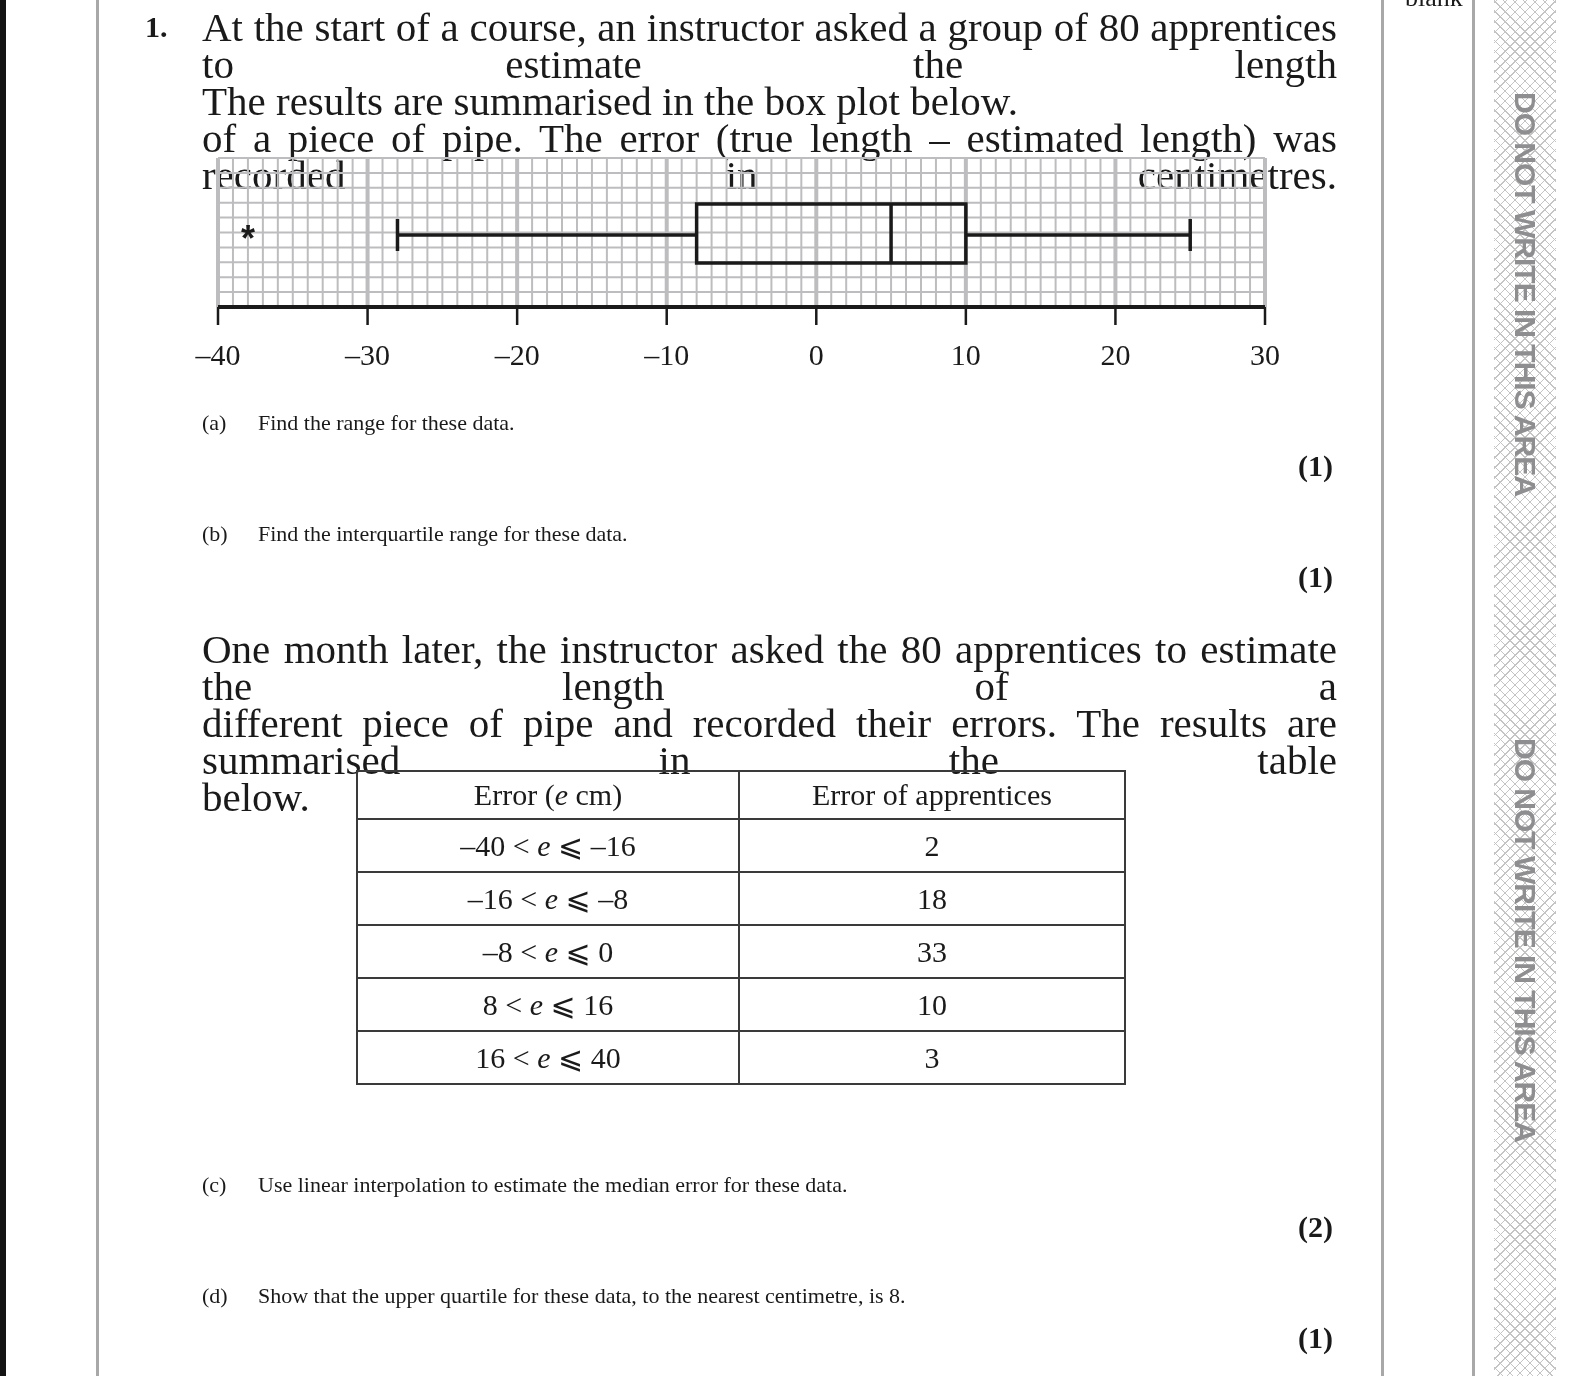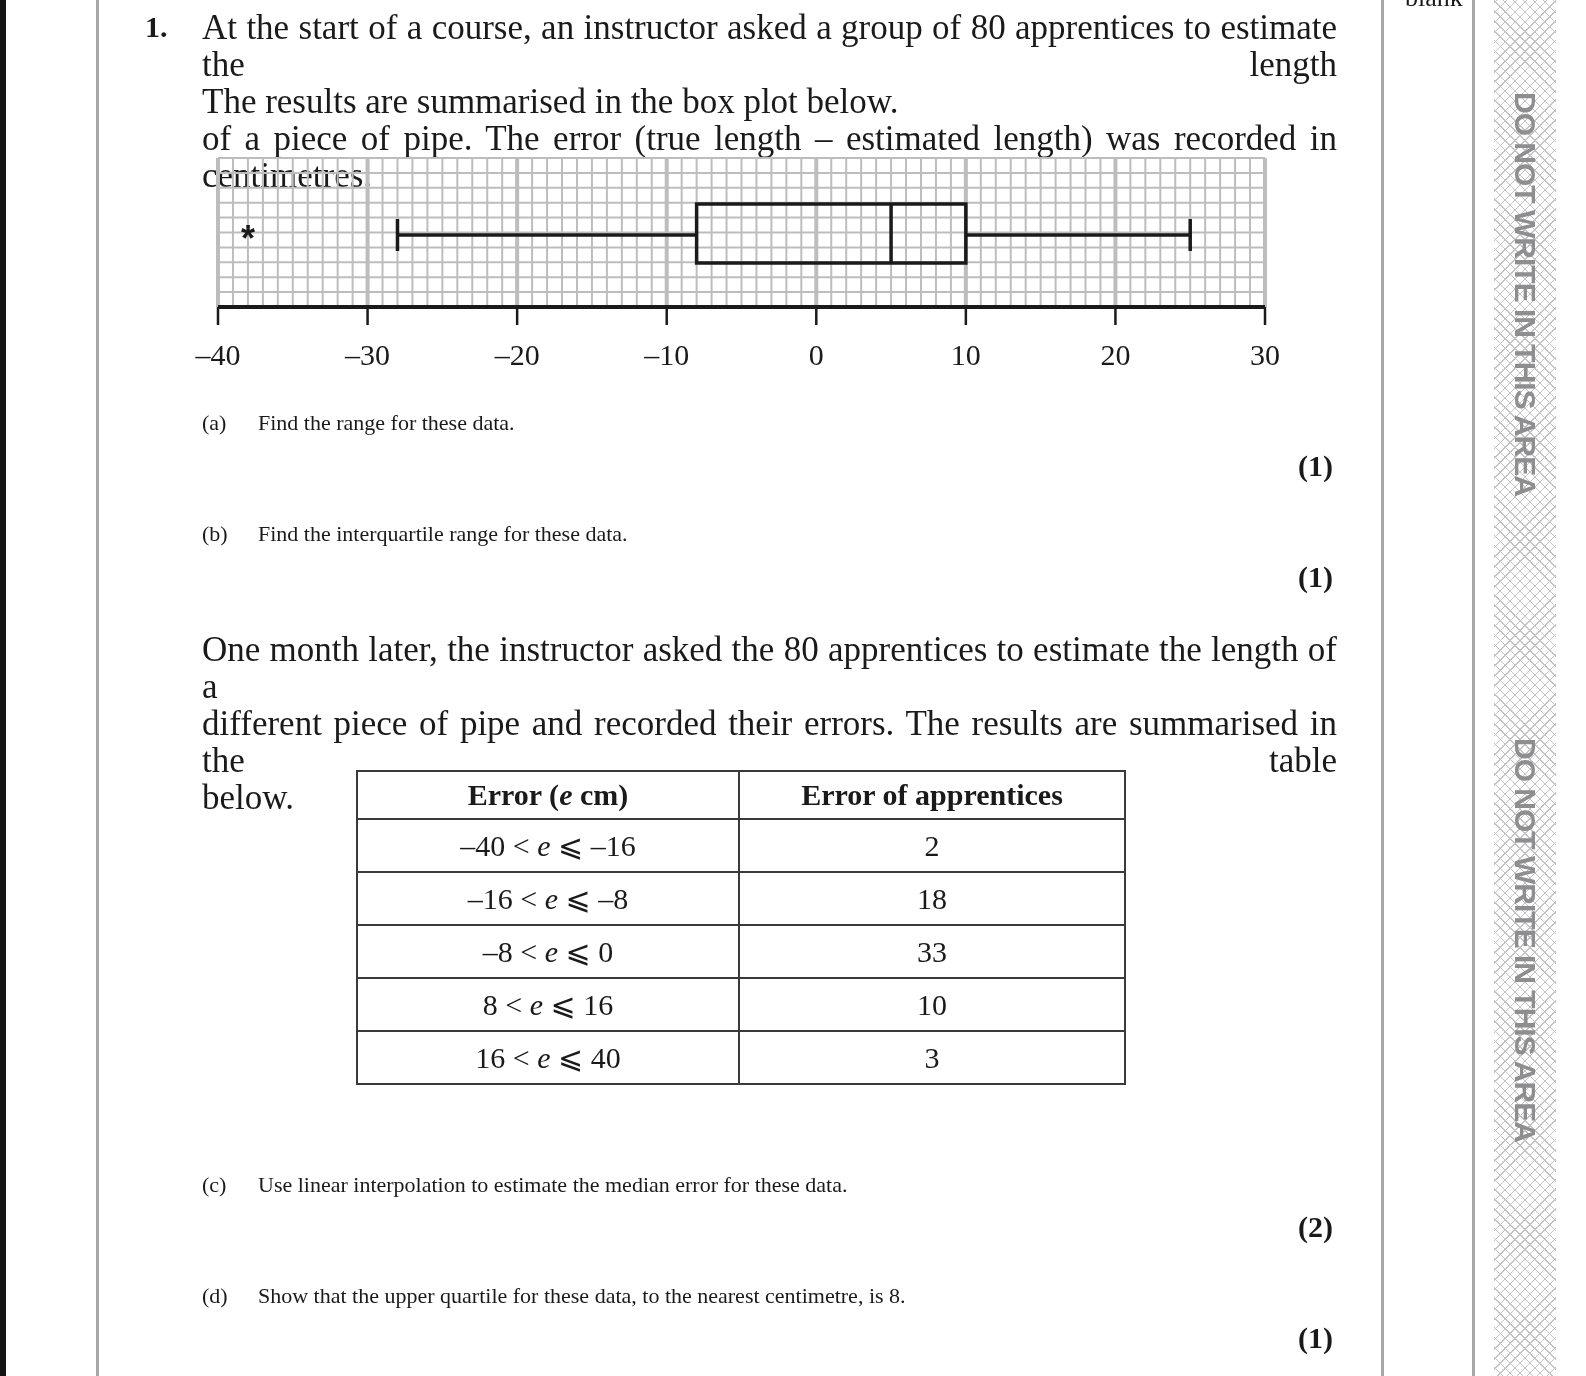--- a/index.html
+++ b/index.html
@@ -37,42 +37,42 @@
     position: absolute; left: 0; top: 0; white-space: nowrap;
     transform-origin: 0 0; transform: rotate(90deg);
     font-family: "Liberation Sans", "DejaVu Sans", sans-serif; font-weight: bold;
     font-size: 30px; letter-spacing: -1px; color: #8e8e90;
     margin-left: 17px;
   }
   .q-number {
     position: absolute; left: 145px; top: 10px; font-size: 30px; font-weight: bold;
   }
   .para {
-    position: absolute; left: 202px; width: 1135px; font-size: 35px; line-height: 37px;
+    position: absolute; left: 202px; width: 1135px; font-size: 41px; line-height: 37px;
     text-align: justify;
   }
   .para .line { display: block; }
   .justify-line { text-align: justify; text-align-last: justify; }
   .part {
     position: absolute; left: 202px; font-size: 22px; white-space: nowrap;
   }
   .part .label { display: inline-block; width: 56px; }
   .marks {
     position: absolute; left: 1298px; font-size: 30px; font-weight: bold;
   }
   #boxplot { position: absolute; left: 180px; top: 150px; }
   .tick-label { font-family: "Liberation Serif", "DejaVu Serif", serif; font-size: 30px; fill: #1a1a1a; }
   table.freq {
     position: absolute; left: 356px; top: 770px;
     border-collapse: collapse; font-size: 30px;
   }
   table.freq th, table.freq td {
     border: 2px solid #3a3a3a; text-align: center; padding: 0; height: 51px;
   }
-  table.freq th { font-weight: bold; height: 46px; }
+  table.freq th { font-weight: normal; height: 46px; }
   table.freq col.c1 { width: 382px; }
   table.freq col.c2 { width: 386px; }
   .ital { font-style: italic; }
 </style>
 </head>
 <body>
 
 <div class="page-edge"></div>
 <div class="margin-rule-left"></div>
 <div class="margin-rule-right"></div>

